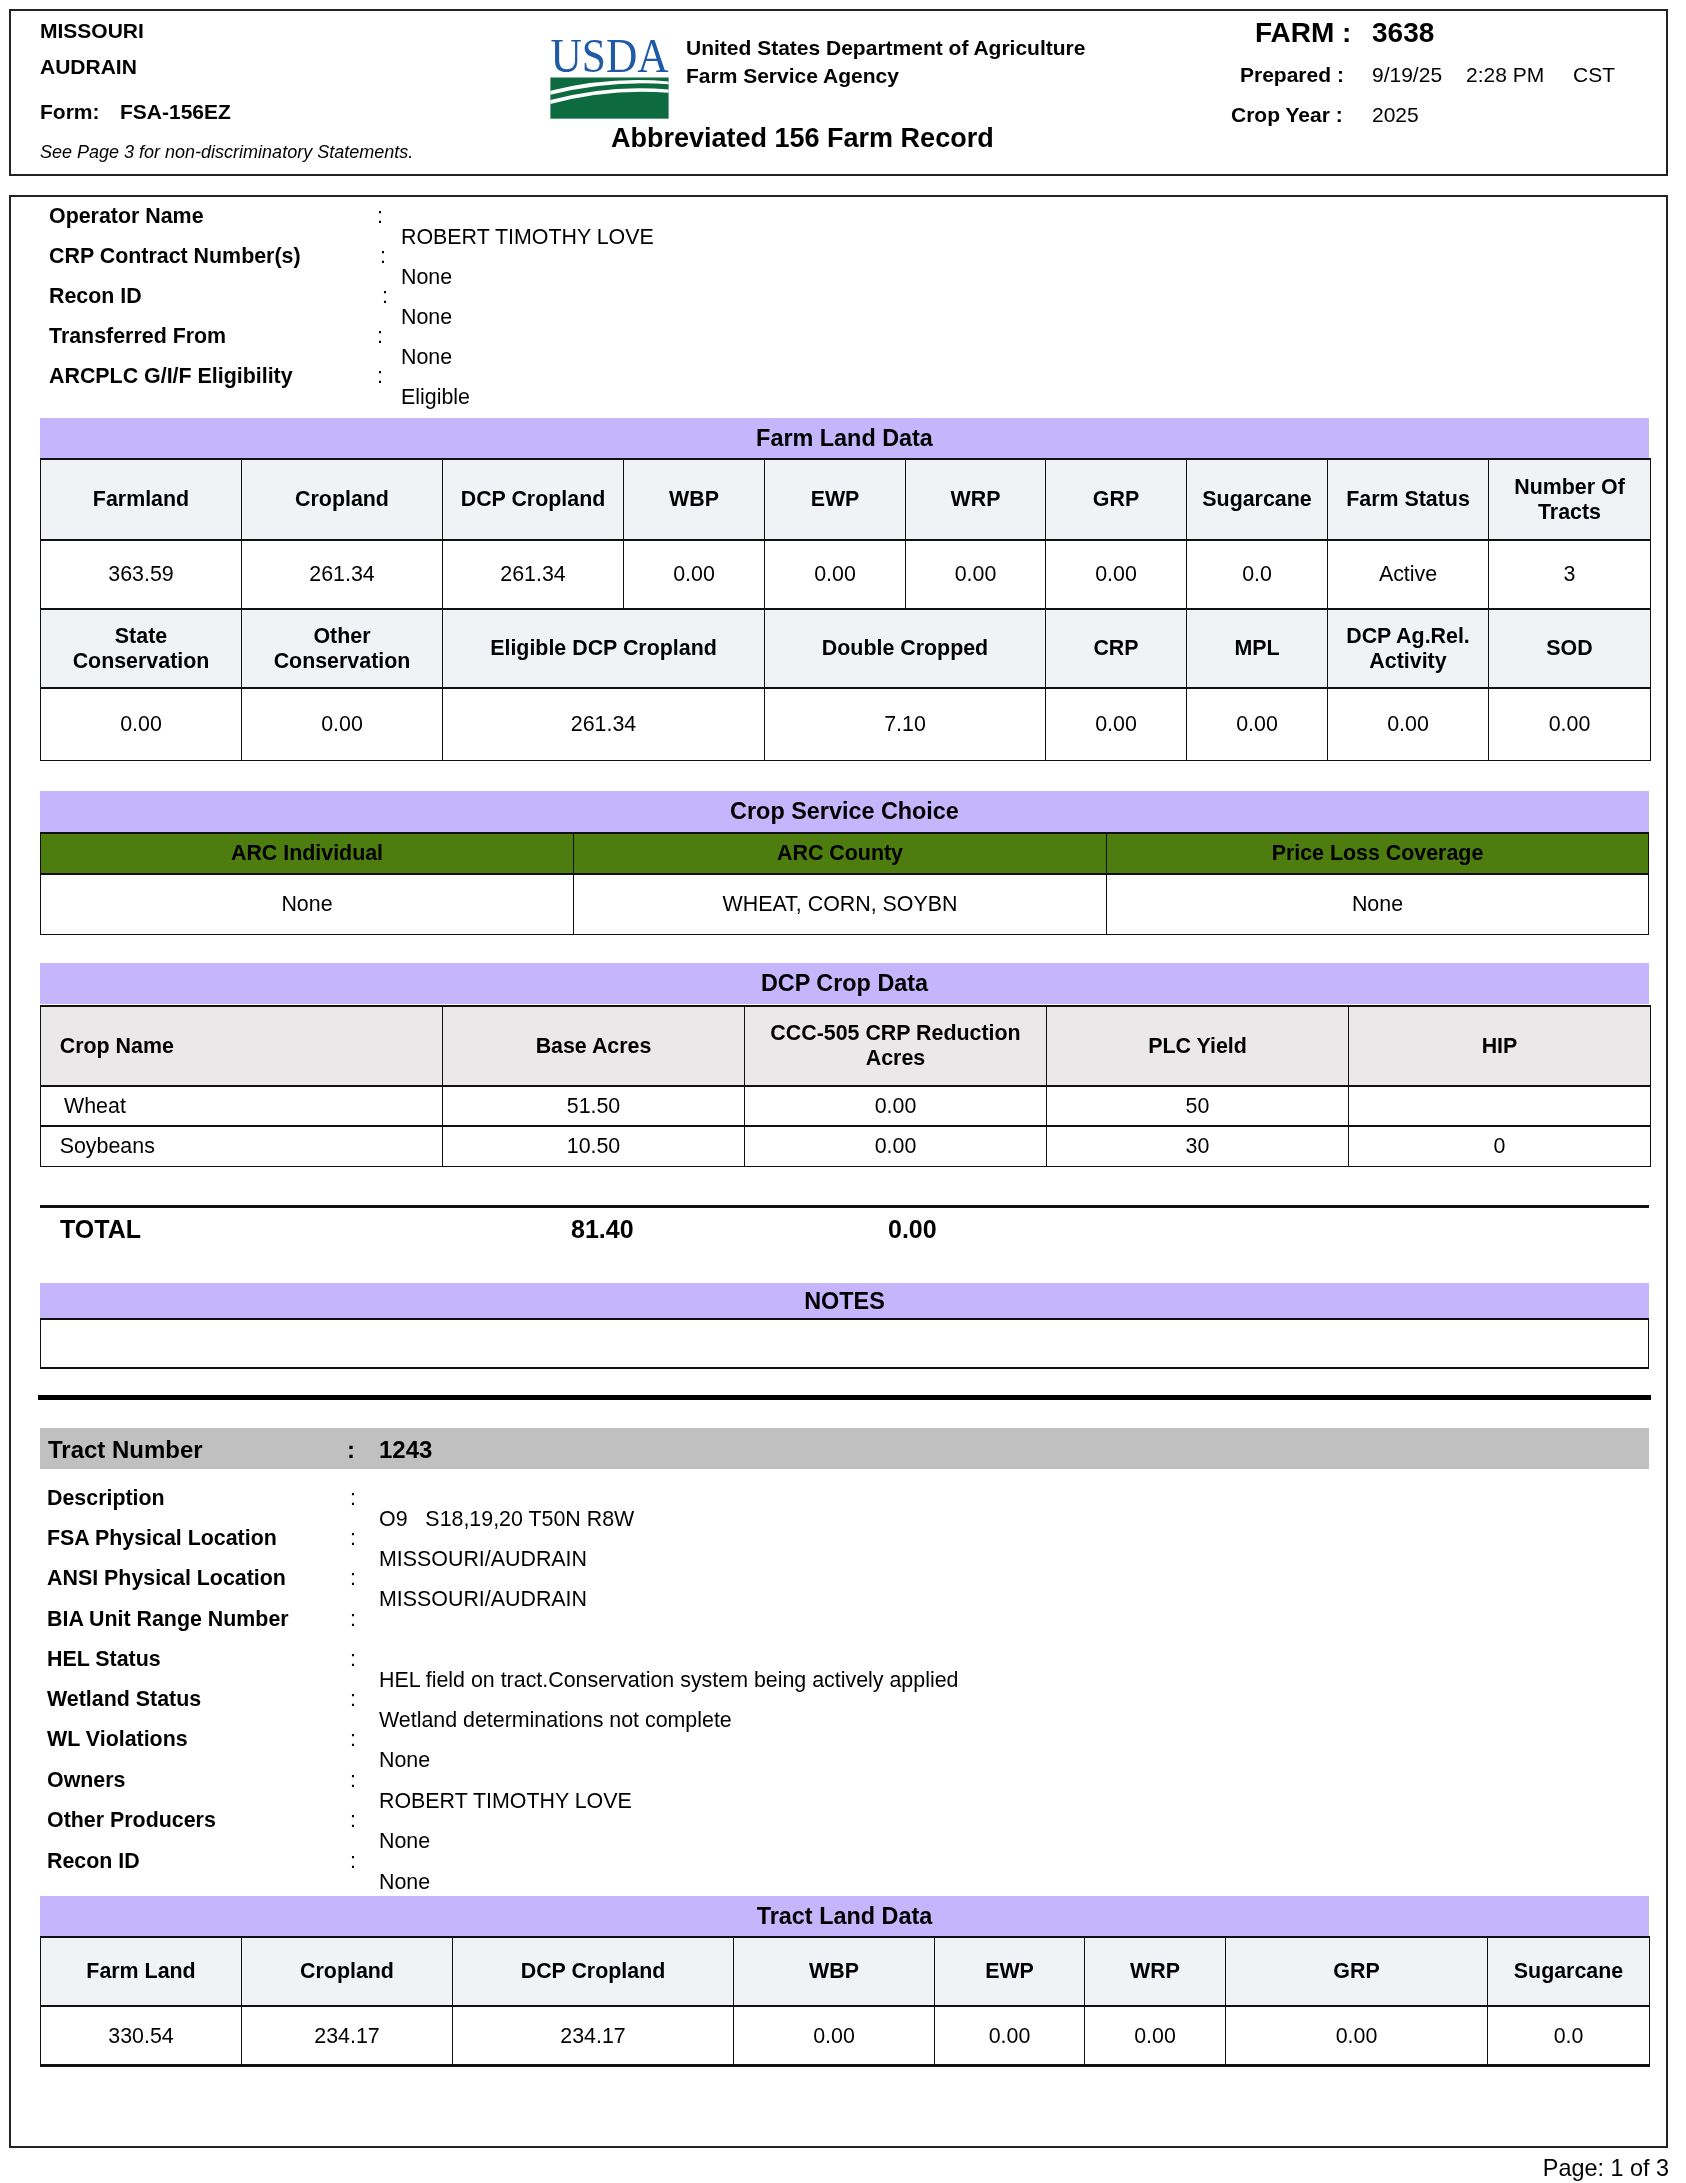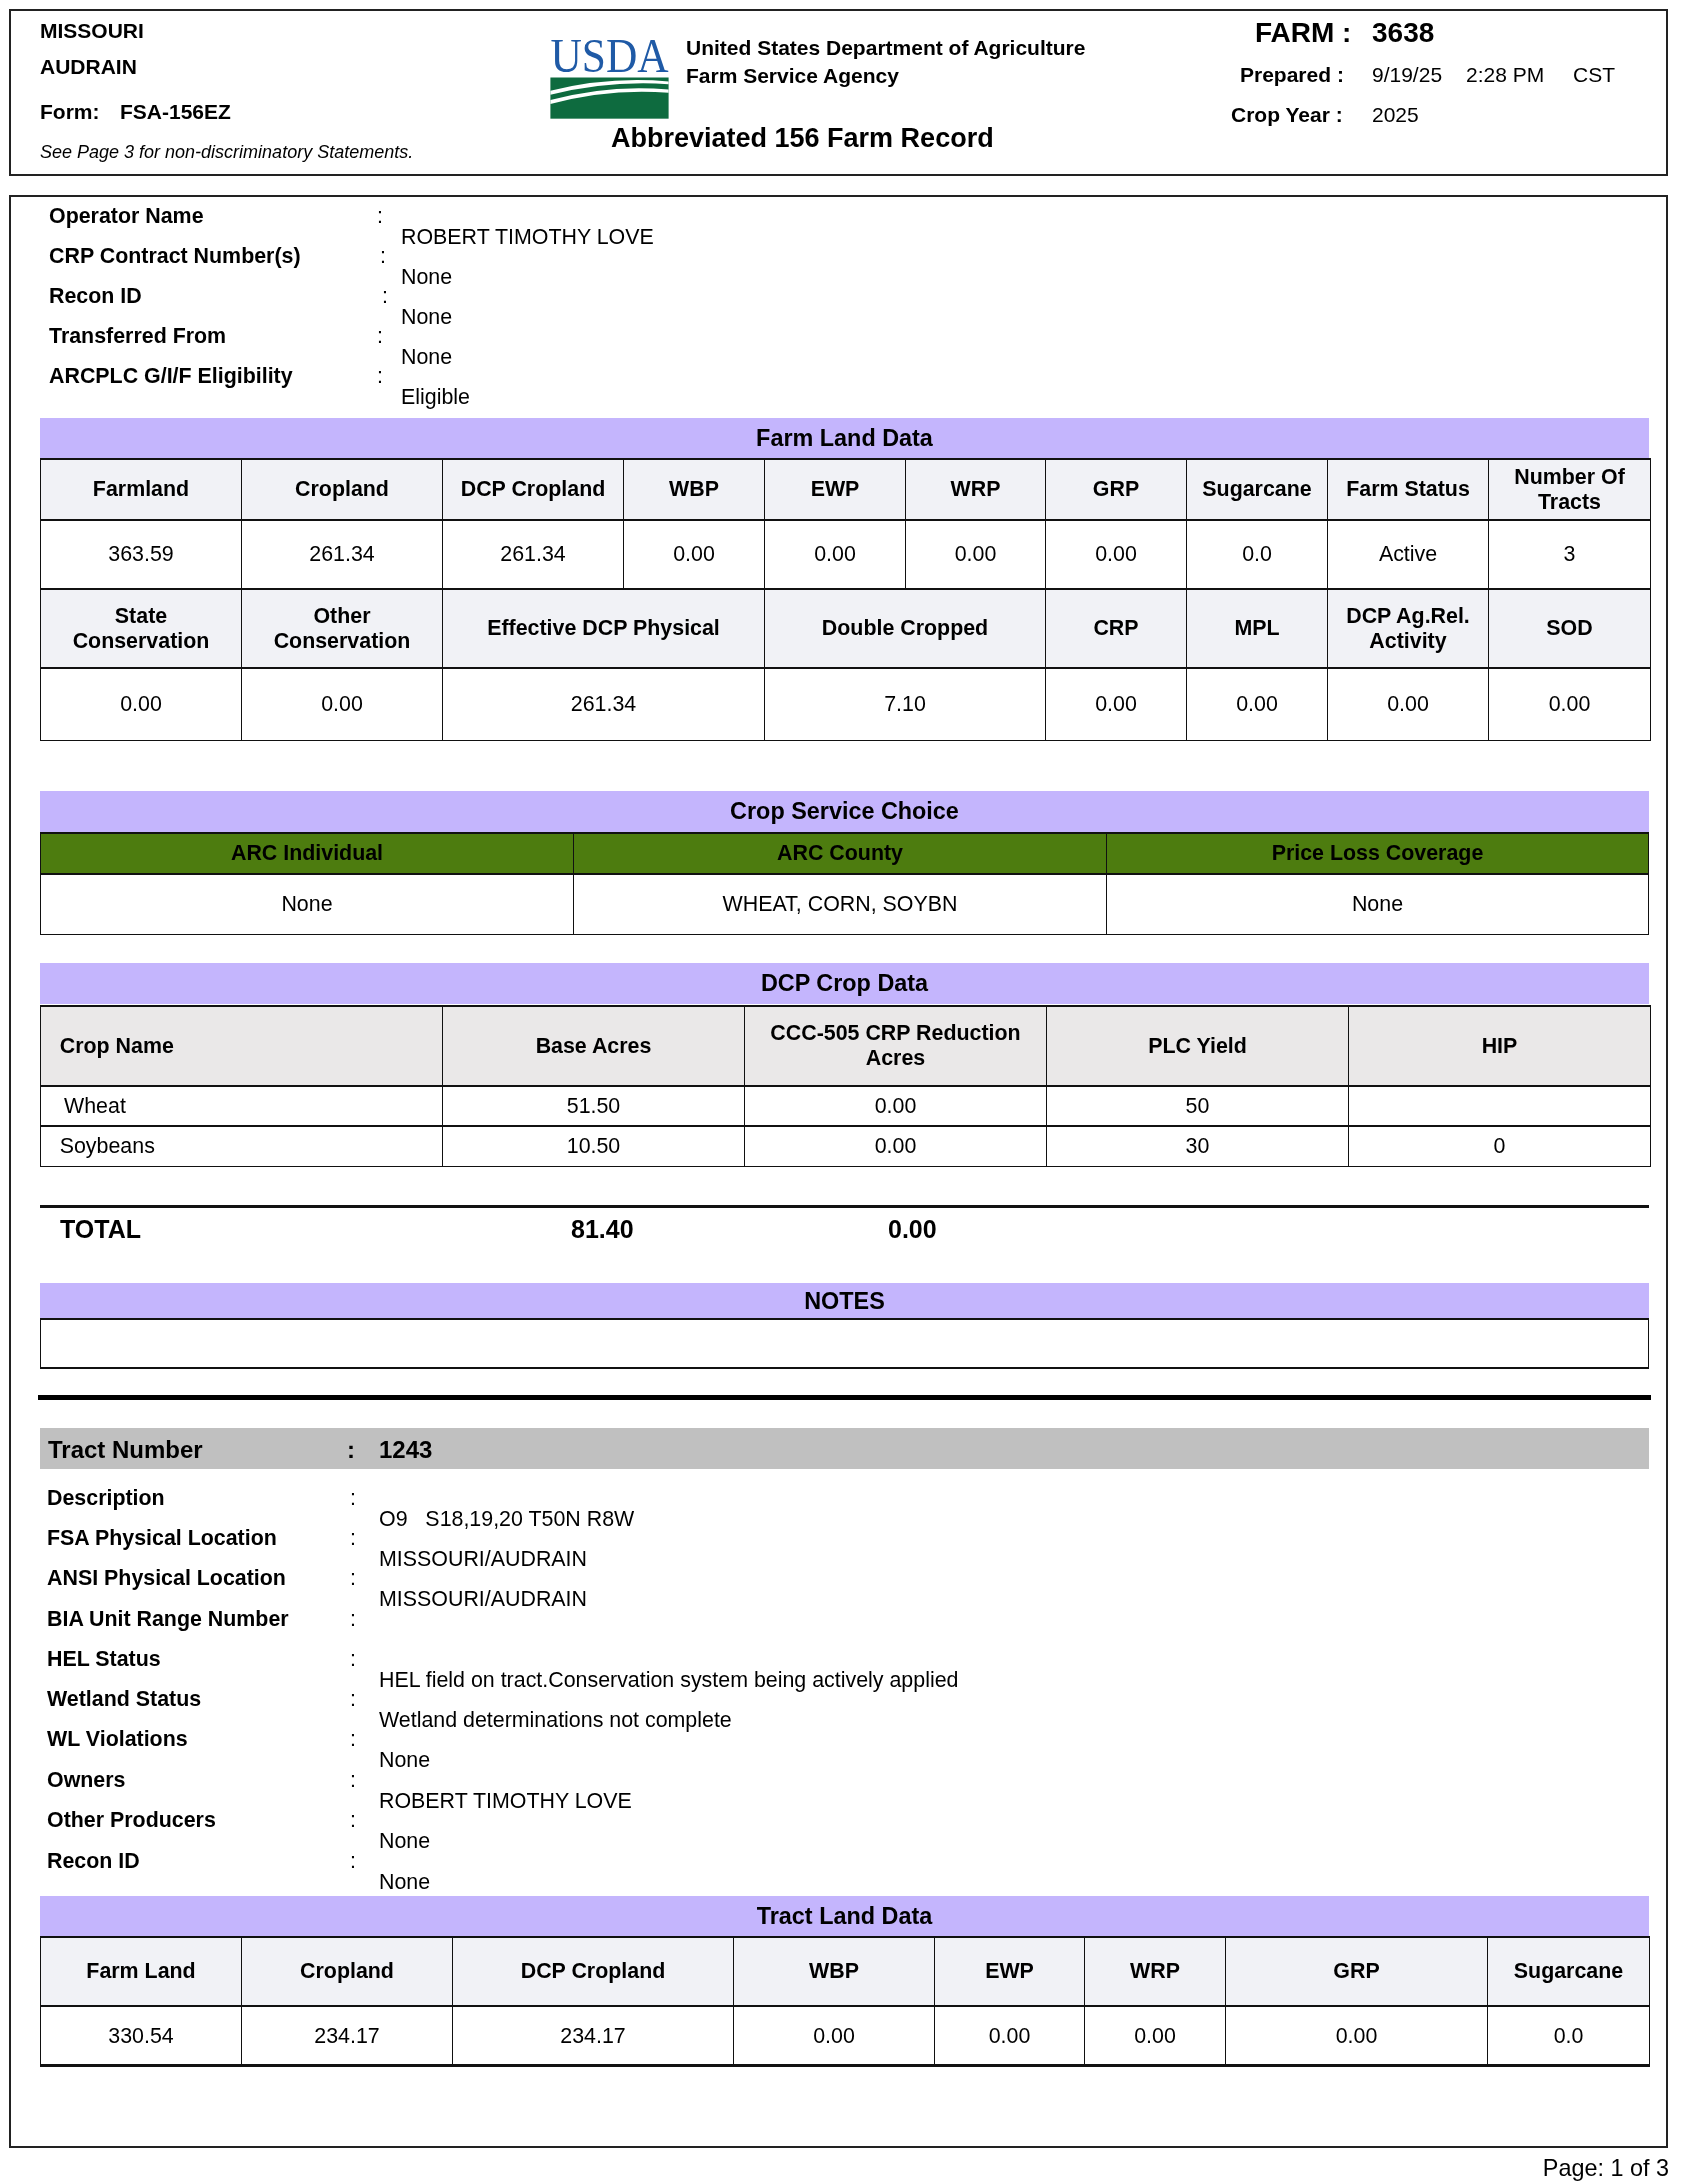--- a/index.html
+++ b/index.html
@@ -86,21 +86,21 @@
       <col style="width:181px">
       <col style="width:141px">
       <col style="width:141px">
       <col style="width:140px">
       <col style="width:141px">
       <col style="width:141px">
       <col style="width:161px">
       <col style="width:162px">
   </colgroup>
   <tbody>
-      <tr style="height:61px" class="thick-top">
+      <tr style="height:81px" class="thick-top">
     <td class="th">Farmland</td>
     <td class="th">Cropland</td>
     <td class="th">DCP Cropland</td>
     <td class="th">WBP</td>
     <td class="th">EWP</td>
     <td class="th">WRP</td>
     <td class="th">GRP</td>
     <td class="th">Sugarcane</td>
     <td class="th">Farm Status</td>
     <td class="th">Number Of Tracts</td>
@@ -113,21 +113,21 @@
     <td>0.00</td>
     <td>0.00</td>
     <td>0.00</td>
     <td>0.0</td>
     <td>Active</td>
     <td>3</td>
   </tr>
   <tr style="height:79px" class="thick-top">
     <td class="th">State Conservation</td>
     <td class="th">Other Conservation</td>
-    <td class="th" colspan="2">Effective DCP Physical</td>
+    <td class="th" colspan="2">Eligible DCP Cropland</td>
     <td class="th" colspan="2">Double Cropped</td>
     <td class="th">CRP</td>
     <td class="th">MPL</td>
     <td class="th">DCP Ag.Rel. Activity</td>
     <td class="th">SOD</td>
   </tr>
   <tr style="height:72px" class="thick-top">
     <td>0.00</td>
     <td>0.00</td>
     <td colspan="2">261.34</td>

